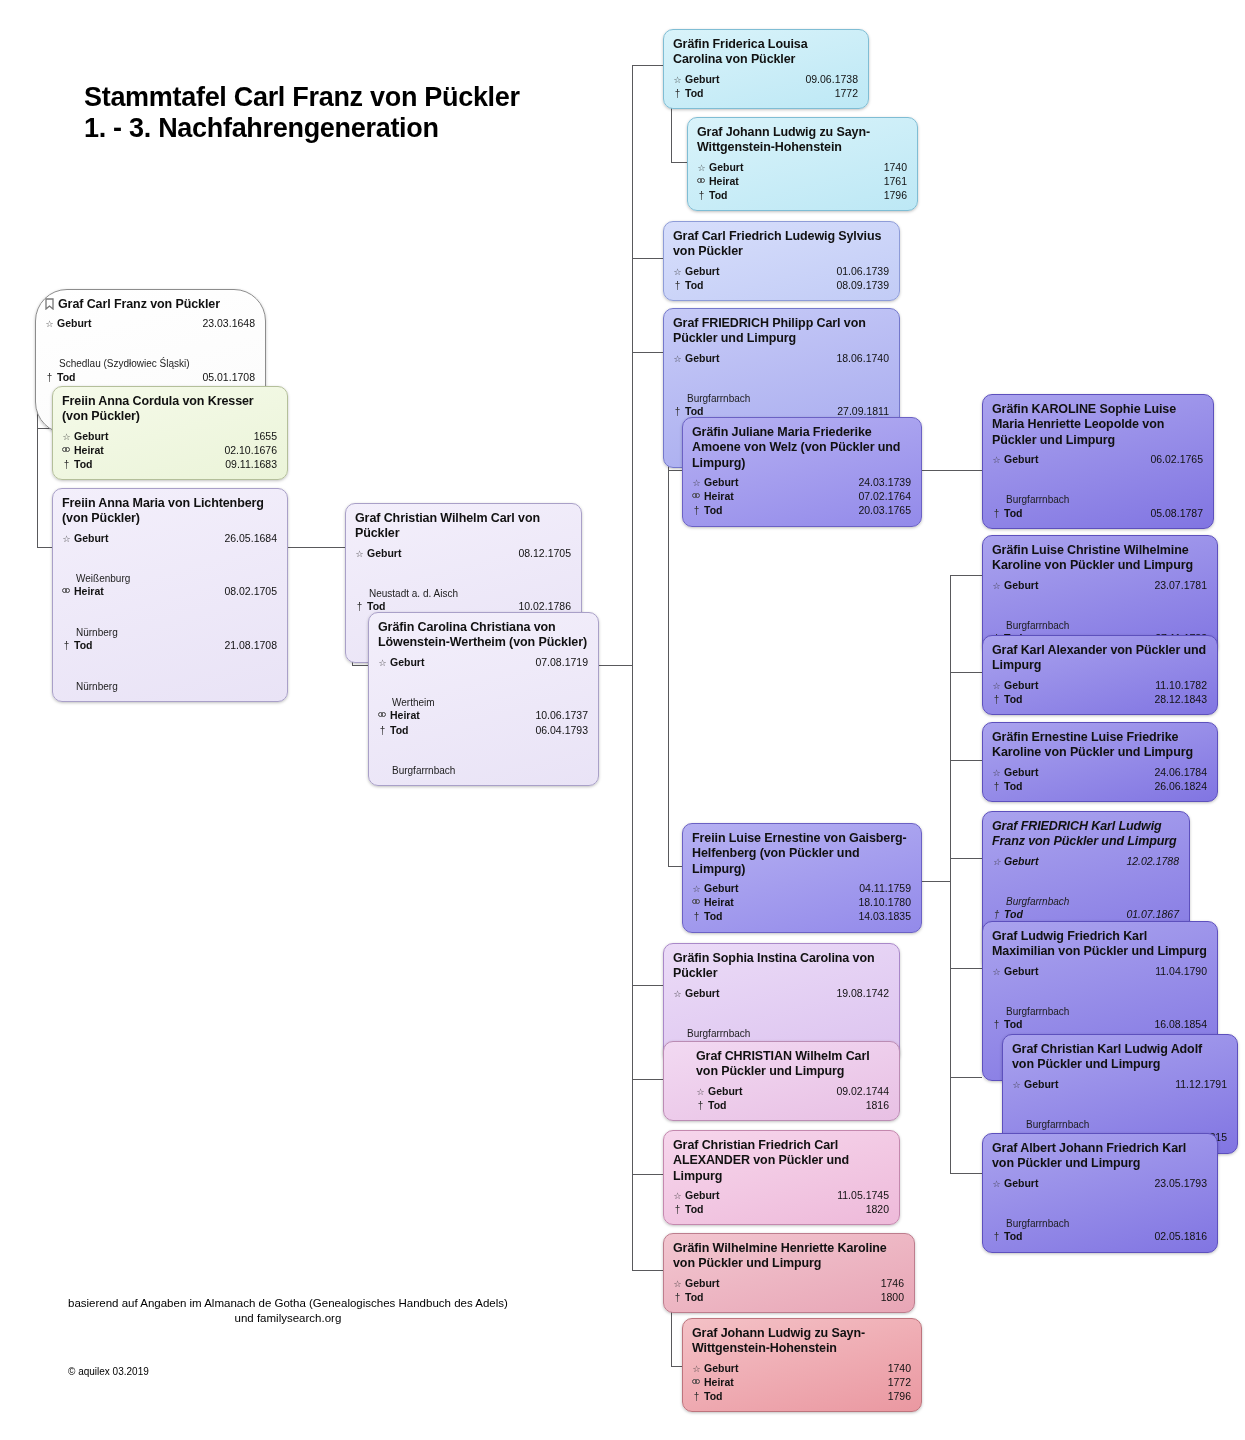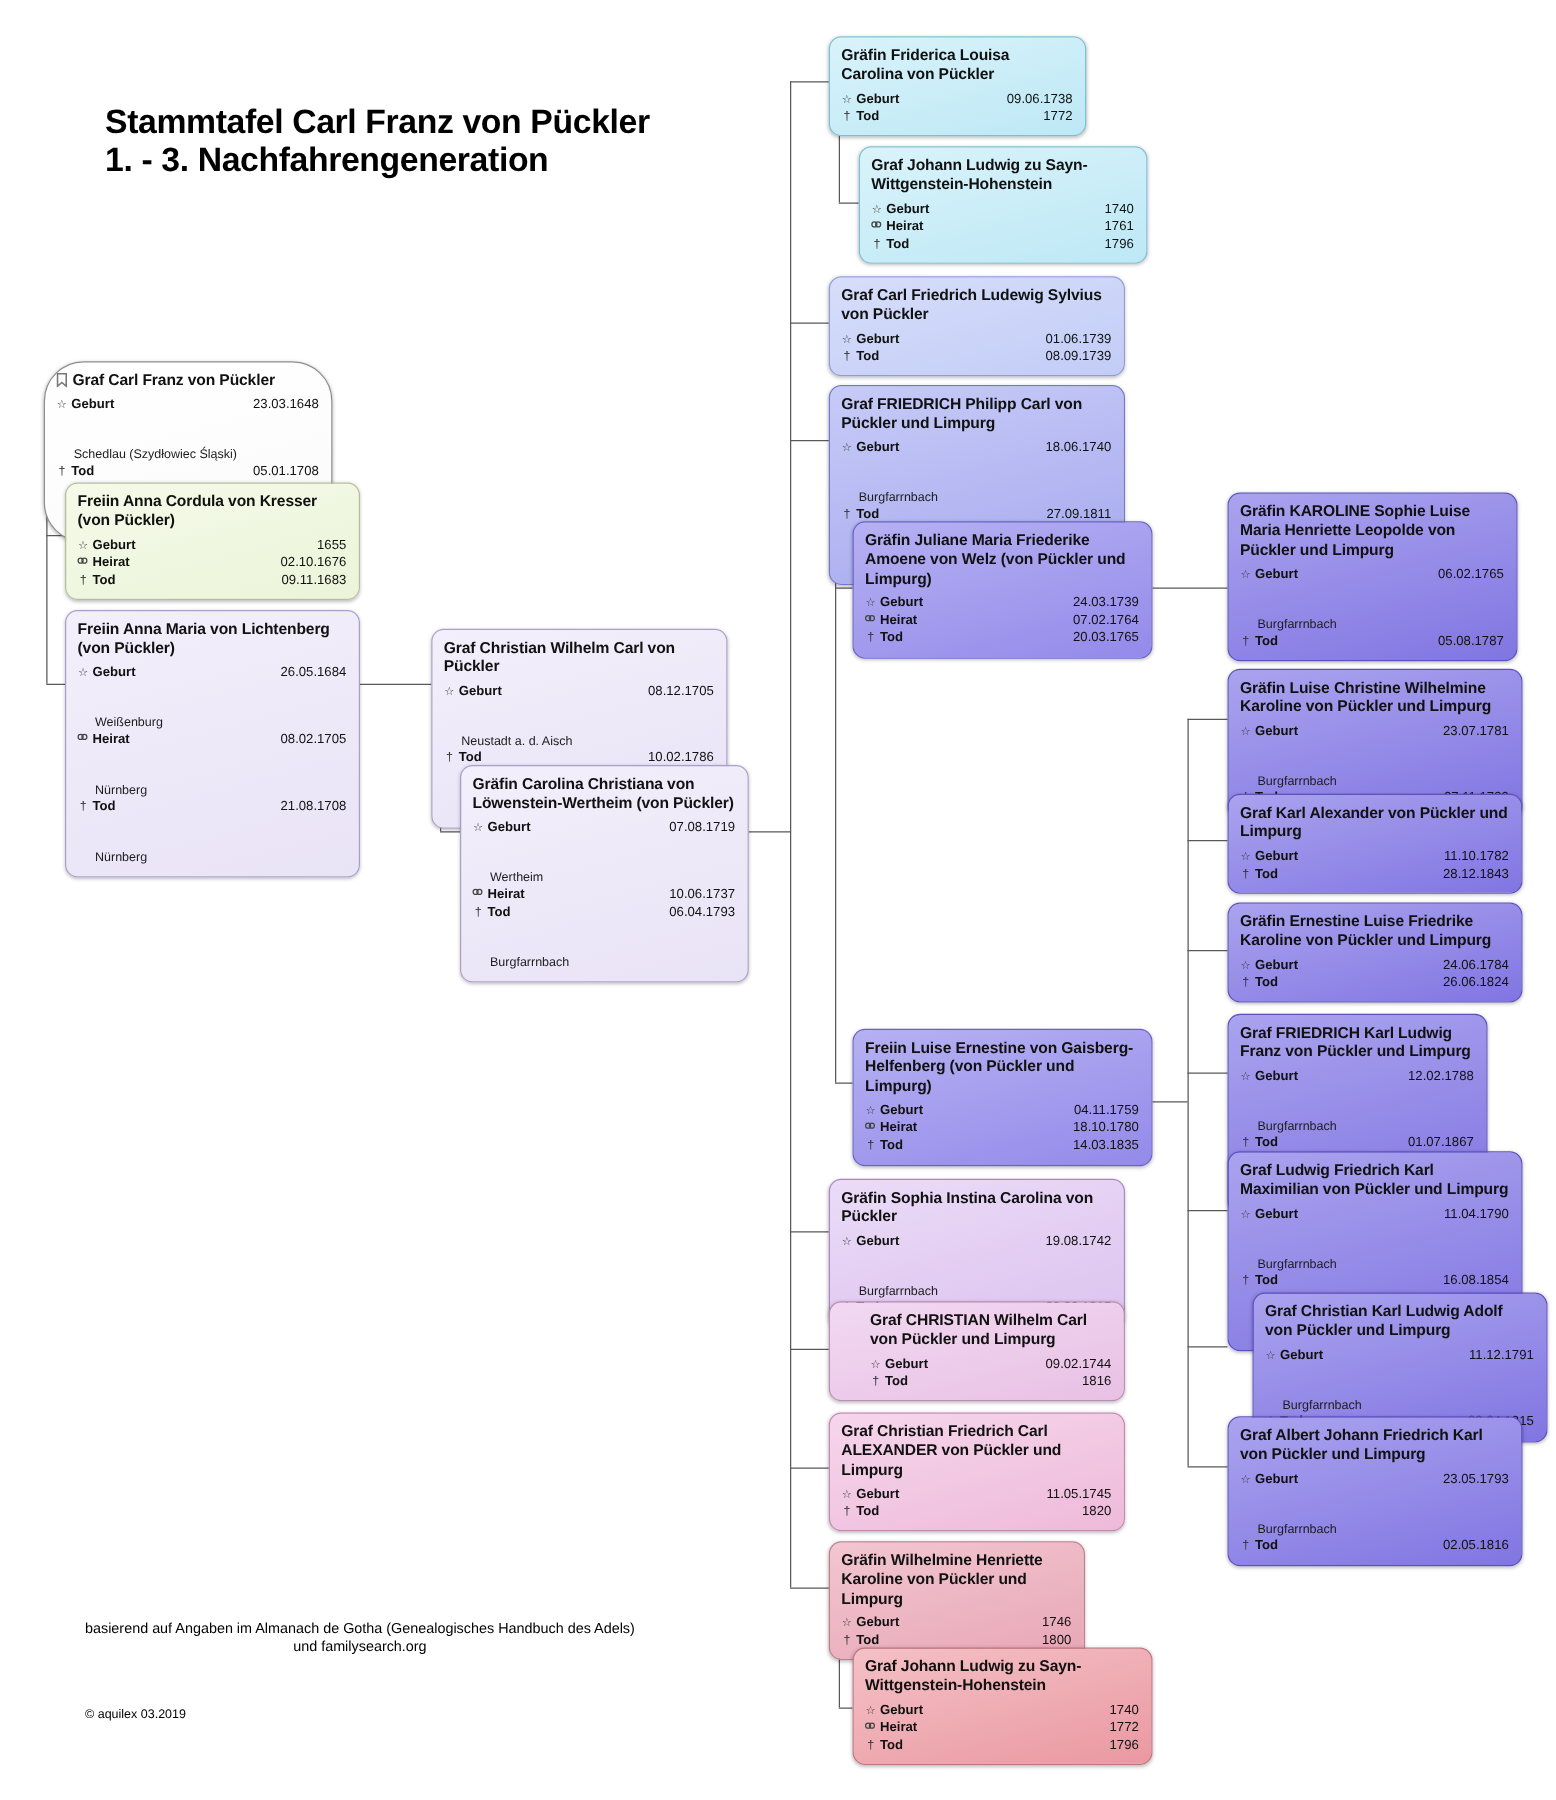--- a/index.html
+++ b/index.html
@@ -388,21 +388,21 @@
           <span class="val">11.05.1745</span>
         </div>
         <div class="row">
           <span class="lbl">
             <span class="ic ic-death">†</span>
             <span>Tod</span>
           </span>
           <span class="val">1820</span>
         </div>
       </div>
-      <div class="card" style="left: 663px; top: 1233px; width: 205px; background: linear-gradient(165deg, rgb(242, 198, 208), rgb(232, 166, 182)); border-color: rgb(189, 125, 141);">
+      <div class="card" style="left: 663px; top: 1233px; width: 252px; background: linear-gradient(165deg, rgb(242, 198, 208), rgb(232, 166, 182)); border-color: rgb(189, 125, 141);">
         <div class="pname">
           <span>Gräfin Wilhelmine Henriette Karoline von Pückler und Limpurg</span>
         </div>
         <div class="row">
           <span class="lbl">
             <span class="ic ic-birth">☆</span>
             <span>Geburt</span>
           </span>
           <span class="val">1746</span>
         </div>
@@ -511,21 +511,21 @@
           <span class="val">24.06.1784</span>
         </div>
         <div class="row">
           <span class="lbl">
             <span class="ic ic-death">†</span>
             <span>Tod</span>
           </span>
           <span class="val">26.06.1824</span>
         </div>
       </div>
-      <div class="card" style="left: 982px; top: 811px; width: 208px; background: linear-gradient(165deg, rgb(170, 163, 238), rgb(129, 117, 226)); border-color: rgb(93, 80, 189);">
+      <div class="card" style="left: 982px; top: 811px; width: 208px; background: linear-gradient(165deg, rgb(170, 163, 238), rgb(129, 117, 226)); border-color: rgb(93, 80, 189); font-style: italic;">
         <div class="pname">
           <span>Graf FRIEDRICH Karl Ludwig Franz von Pückler und Limpurg</span>
         </div>
         <div class="row">
           <span class="lbl">
             <span class="ic ic-birth">☆</span>
             <span>Geburt</span>
           </span>
           <span class="val">12.02.1788</span>
         </div>

